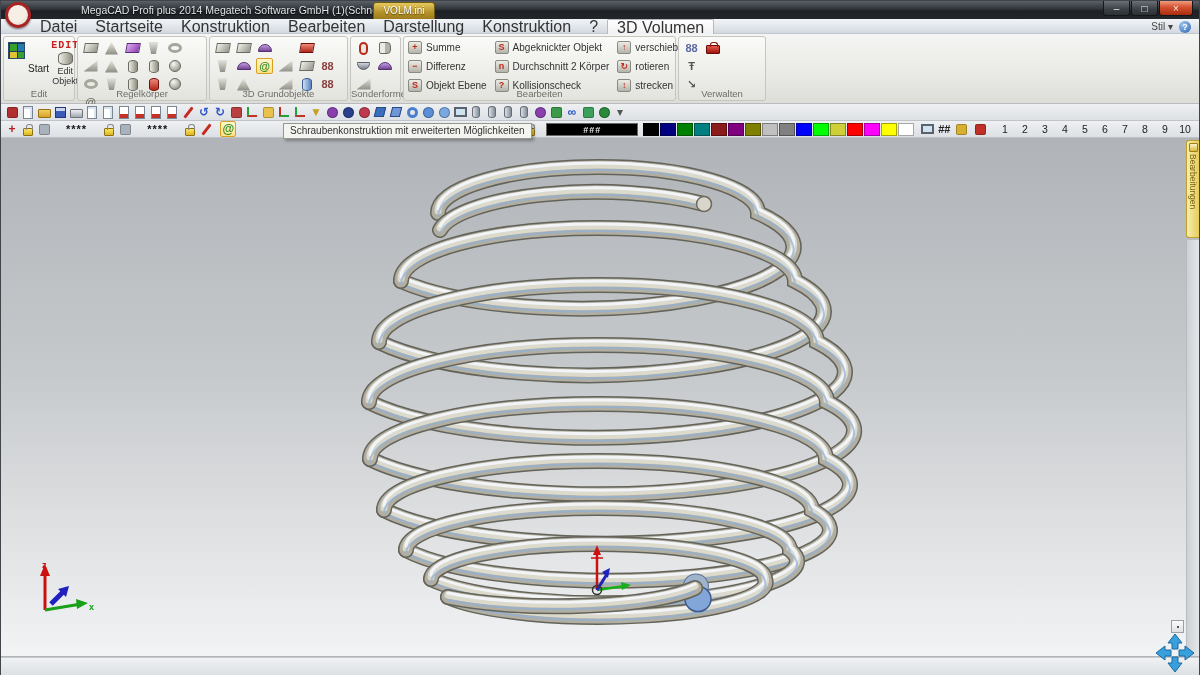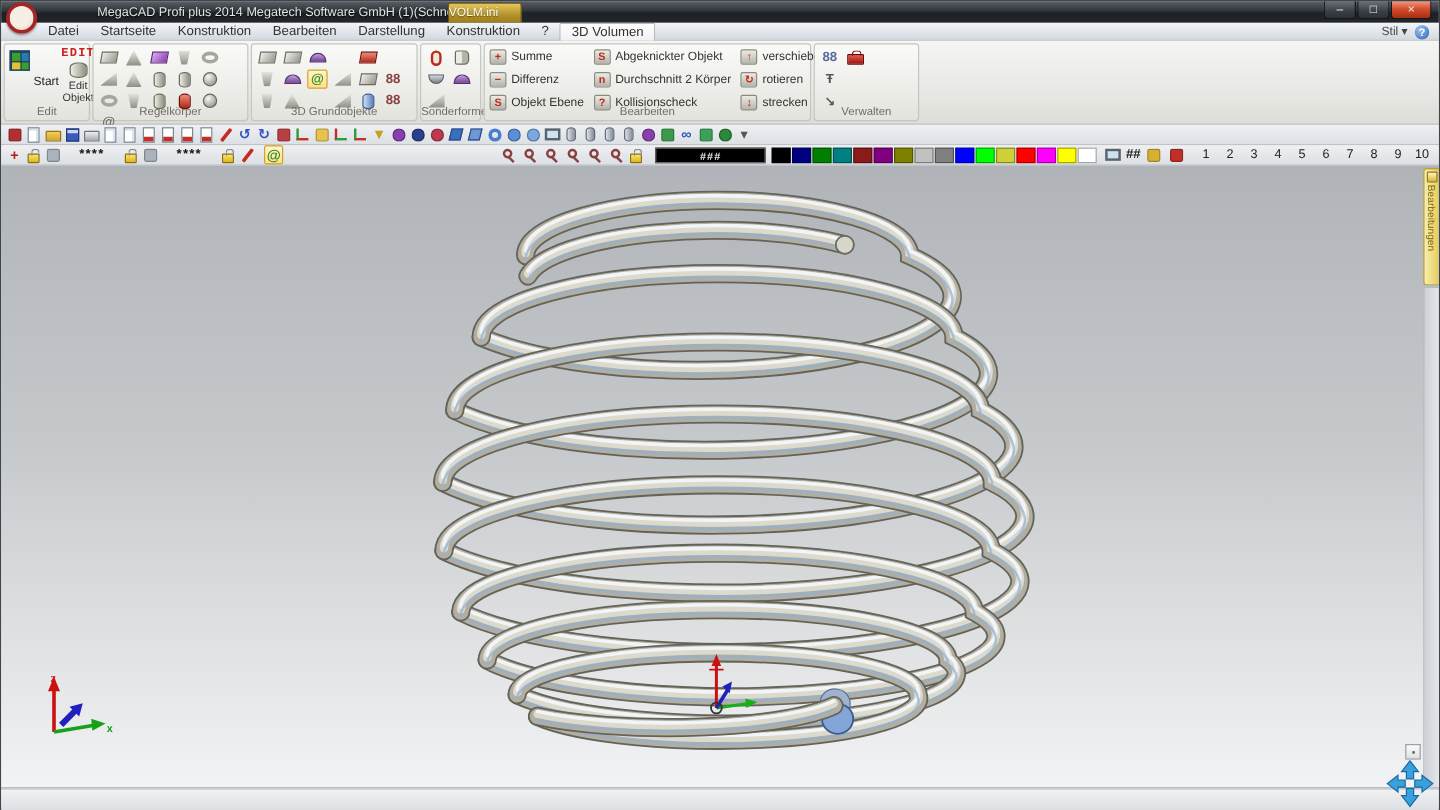--- a/index.html
+++ b/index.html
@@ -4,28 +4,28 @@
 <style>
   * { margin:0; padding:0; box-sizing:border-box; }
   html,body { width:1200px; height:675px; overflow:hidden; }
   body { font-family:"Liberation Sans","DejaVu Sans",sans-serif; font-size:11px; color:#222; background:#888; }
   #app { position:relative; width:1200px; height:675px; background:#dfe2e5; border:1px solid #40454b; }
 
   
   .titlebar { position:relative; height:18px; background:linear-gradient(#5a6066,#30353b 45%,#1d2126 55%,#23272c); display:flex; align-items:center; }
   .logo { position:absolute; left:4px; top:1px; width:26px; height:26px; border-radius:50%; background:radial-gradient(circle at 40% 35%,#f6efe6 55%,#d8c8b8); border:3px solid #a82424; z-index:20; box-shadow:0 1px 2px rgba(0,0,0,.5); }
   .title-text { margin-left:80px; color:#e2e4e6; font-size:10.5px; text-shadow:0 1px 1px #000; white-space:nowrap; }
-  .tb-tab { position:absolute; left:372px; top:1px; width:62px; height:17px; background:linear-gradient(#e5c85e,#b3912a 60%,#9c7c1c); border:1px solid #6e5a10; border-bottom:none; border-radius:3px 3px 0 0; color:#fff; font-size:10px; line-height:16px; text-shadow:0 1px 1px #5a4a08; }
+  .tb-tab { position:absolute; left:372px; top:1px; width:62px; height:17px; background:linear-gradient(#e5c85e,#b3912a 60%,#9c7c1c); border:1px solid #6e5a10; border-bottom:none; border-radius:3px 3px 0 0; color:#fff; font-size:10px; text-align:center; line-height:16px; text-shadow:0 1px 1px #5a4a08; }
   .win-controls { position:absolute; right:6px; top:0; display:flex; gap:1px; }
   .win-btn { width:27px; height:15px; display:flex; align-items:center; justify-content:center; color:#eee; font-size:10px; border:1px solid #14171a; border-top:none; border-radius:0 0 3px 3px; background:linear-gradient(#6a7076,#3a3f45 60%,#2c3136); }
   .win-btn.close { width:34px; background:linear-gradient(#f09a80,#d4502e 45%,#a82c10); }
 
   
   .menubar { position:relative; height:15px; background:linear-gradient(#f2f4f7,#dde2e8 70%,#d2d8df); border-bottom:1px solid #c2c8cf; display:flex; align-items:center; padding-left:30px; }
-  .menu-item { padding:0 9px; font-size:11px; color:#333; height:15px; line-height:15px; }
+  .menu-item { padding:0 9px; font-size:16px; color:#333; height:15px; line-height:15px; }
   .menu-item.active { background:linear-gradient(#fefefe,#f0f1f2); border:1px solid #b4bac2; border-bottom:none; border-radius:2px 2px 0 0; }
   .menubar-right { position:absolute; right:8px; top:0; height:15px; display:flex; align-items:center; gap:6px; color:#444; font-size:10px; }
   .help-ball { width:12px; height:12px; border-radius:50%; background:radial-gradient(circle at 35% 30%,#9cc4ee,#2a62b4); color:#fff; font-size:9px; font-weight:bold; text-align:center; line-height:12px; }
 
   
   .ribbon { height:70px; background:linear-gradient(#f5f5f3,#e6e6e2 70%,#dddDD8); border-bottom:1px solid #b8bcc0; display:flex; gap:2px; padding:2px 0 2px 2px; }
   .rgroup { position:relative; border:1px solid #c6c6c0; border-radius:3px; background:linear-gradient(#fafaf8,#ecece8 62%,#e3e3de); display:flex; flex-direction:column; }
   .rgroup-label { position:absolute; bottom:1px; left:0; right:0; text-align:center; font-size:9.5px; color:#6e6e66; }
   .rgroup-body { flex:1; padding:3px 4px 12px 4px; }
 
@@ -514,20 +514,21 @@
         <span class="ico">
           <span class="t-lock"></span>
         </span>
         <span class="ico">
           <span class="t-pen"></span>
         </span>
       </div>
     <div class="ico hover-btn" id="hovered-tool" style="margin-left:6px;">
         <span class="t-glyph" style="font-size: 12px; font-weight: bold; color: rgb(46, 139, 46);">@</span>
       </div>
+    <div class="tooltip">Schraubenkonstruktion mit erweiterten Möglichkeiten</div>
     <div id="zoom-tools" style="display:flex;align-items:center;margin-left:178px;gap:2px;">
         <span class="ico">
           <span class="t-mag"></span>
         </span>
         <span class="ico">
           <span class="t-mag"></span>
         </span>
         <span class="ico">
           <span class="t-mag"></span>
         </span>

